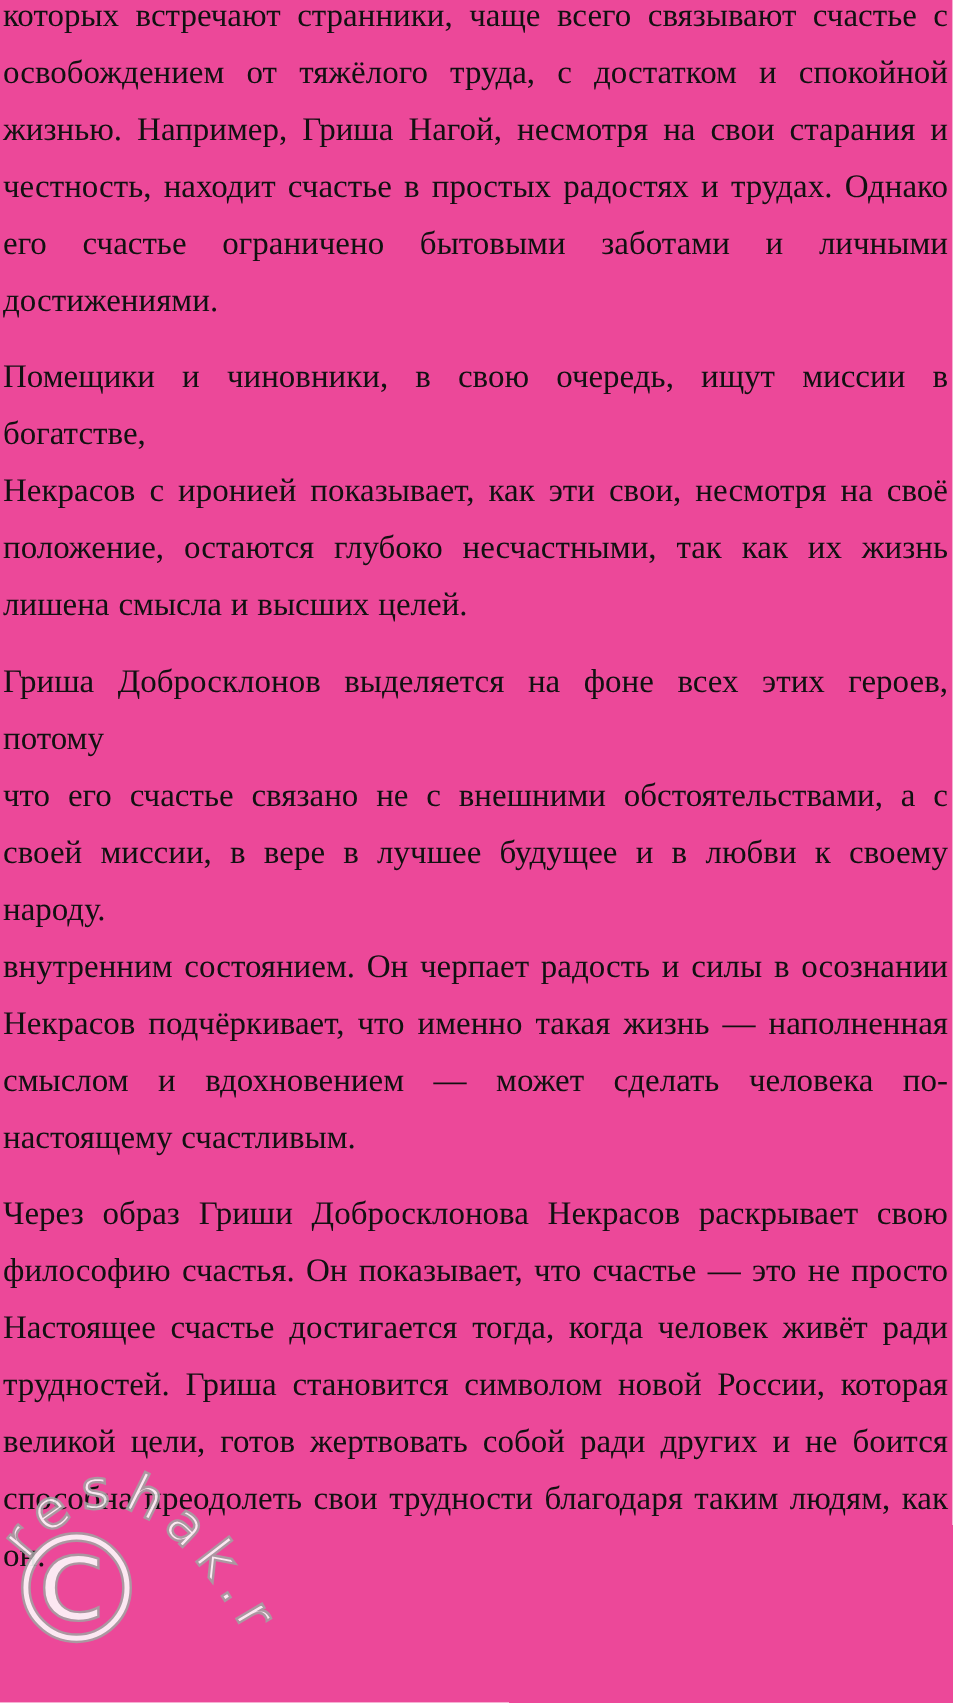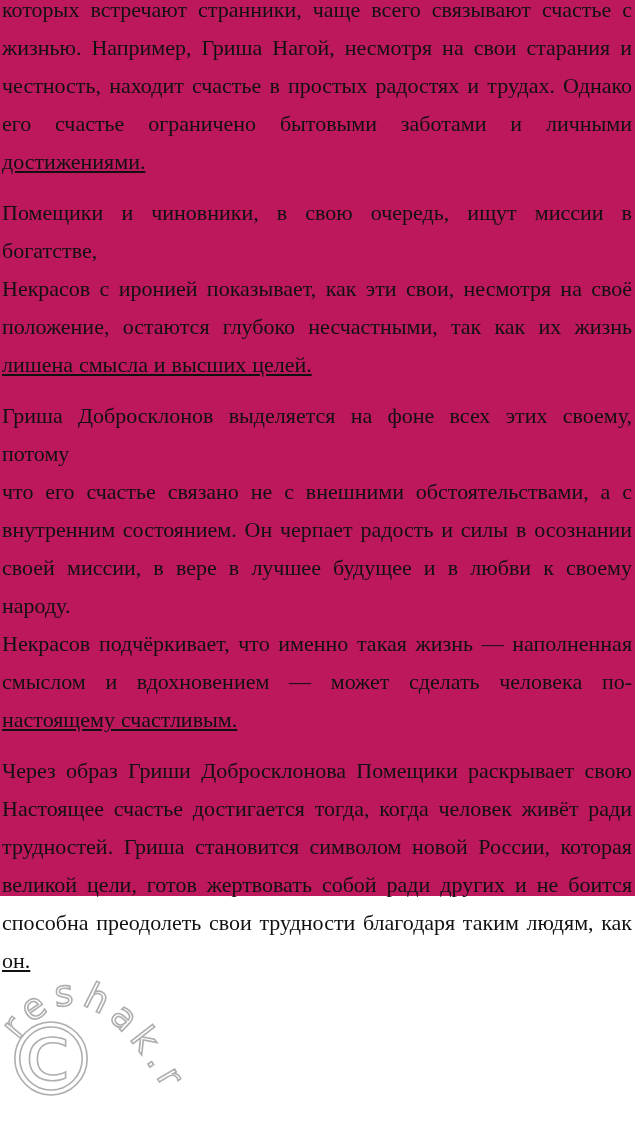--- a/index.html
+++ b/index.html
@@ -9,22 +9,22 @@
   }
   body {
     width: 635px;
     height: 1135px;
     overflow: hidden;
     position: relative;
   }
   .page {
     position: relative;
     width: 635px;
-    height: 896px;
-    background: #be185d;
+    height: 1135px;
+    background: #ec4899;
     font-family: "Liberation Serif", "DejaVu Serif", serif;
     color: #111111;
   }
   .essay {
     position: absolute;
     top: -9px;
     left: 2px;
     width: 630px;
   }
   .para {
@@ -33,21 +33,20 @@
   .line {
     font-size: 22px;
     line-height: 38px;
     text-align: justify;
     text-align-last: justify;
     white-space: normal;
     word-spacing: 0.02em;
   }
   .line.last {
     text-align-last: left;
-    text-decoration: underline;
   }
   
   .watermark {
     position: absolute;
     left: 0;
     top: 940px;
     width: 260px;
     height: 195px;
     overflow: visible;
     opacity: 0.88;
@@ -72,42 +71,44 @@
   }
 </style>
 </head>
 <body>
 
 <main class="page">
 
   <article id="essay" class="essay">
       <div class="para">
         <div class="line">которых встречают странники, чаще всего связывают счастье с</div>
+        <div class="line">освобождением от тяжёлого труда, с достатком и спокойной</div>
         <div class="line">жизнью. Например, Гриша Нагой, несмотря на свои старания и</div>
         <div class="line">честность, находит счастье в простых радостях и трудах. Однако</div>
         <div class="line">его счастье ограничено бытовыми заботами и личными</div>
         <div class="line last">достижениями.</div>
       </div>
       <div class="para">
         <div class="line">Помещики и чиновники, в свою очередь, ищут миссии в богатстве,</div>
         <div class="line">Некрасов с иронией показывает, как эти свои, несмотря на своё</div>
         <div class="line">положение, остаются глубоко несчастными, так как их жизнь</div>
         <div class="line last">лишена смысла и высших целей.</div>
       </div>
       <div class="para">
-        <div class="line">Гриша Добросклонов выделяется на фоне всех этих своему, потому</div>
+        <div class="line">Гриша Добросклонов выделяется на фоне всех этих героев, потому</div>
         <div class="line">что его счастье связано не с внешними обстоятельствами, а с</div>
+        <div class="line">своей миссии, в вере в лучшее будущее и в любви к своему народу.</div>
         <div class="line">внутренним состоянием. Он черпает радость и силы в осознании</div>
-        <div class="line">своей миссии, в вере в лучшее будущее и в любви к своему народу.</div>
         <div class="line">Некрасов подчёркивает, что именно такая жизнь — наполненная</div>
         <div class="line">смыслом и вдохновением — может сделать человека по-</div>
         <div class="line last">настоящему счастливым.</div>
       </div>
       <div class="para">
-        <div class="line">Через образ Гриши Добросклонова Помещики раскрывает свою</div>
+        <div class="line">Через образ Гриши Добросклонова Некрасов раскрывает свою</div>
+        <div class="line">философию счастья. Он показывает, что счастье — это не просто</div>
         <div class="line">Настоящее счастье достигается тогда, когда человек живёт ради</div>
         <div class="line">трудностей. Гриша становится символом новой России, которая</div>
         <div class="line">великой цели, готов жертвовать собой ради других и не боится</div>
         <div class="line">способна преодолеть свои трудности благодаря таким людям, как</div>
         <div class="line last">он.</div>
       </div>
     </article>
 
   <svg class="watermark" viewBox="0 0 260 195" aria-hidden="true">
     <defs>

